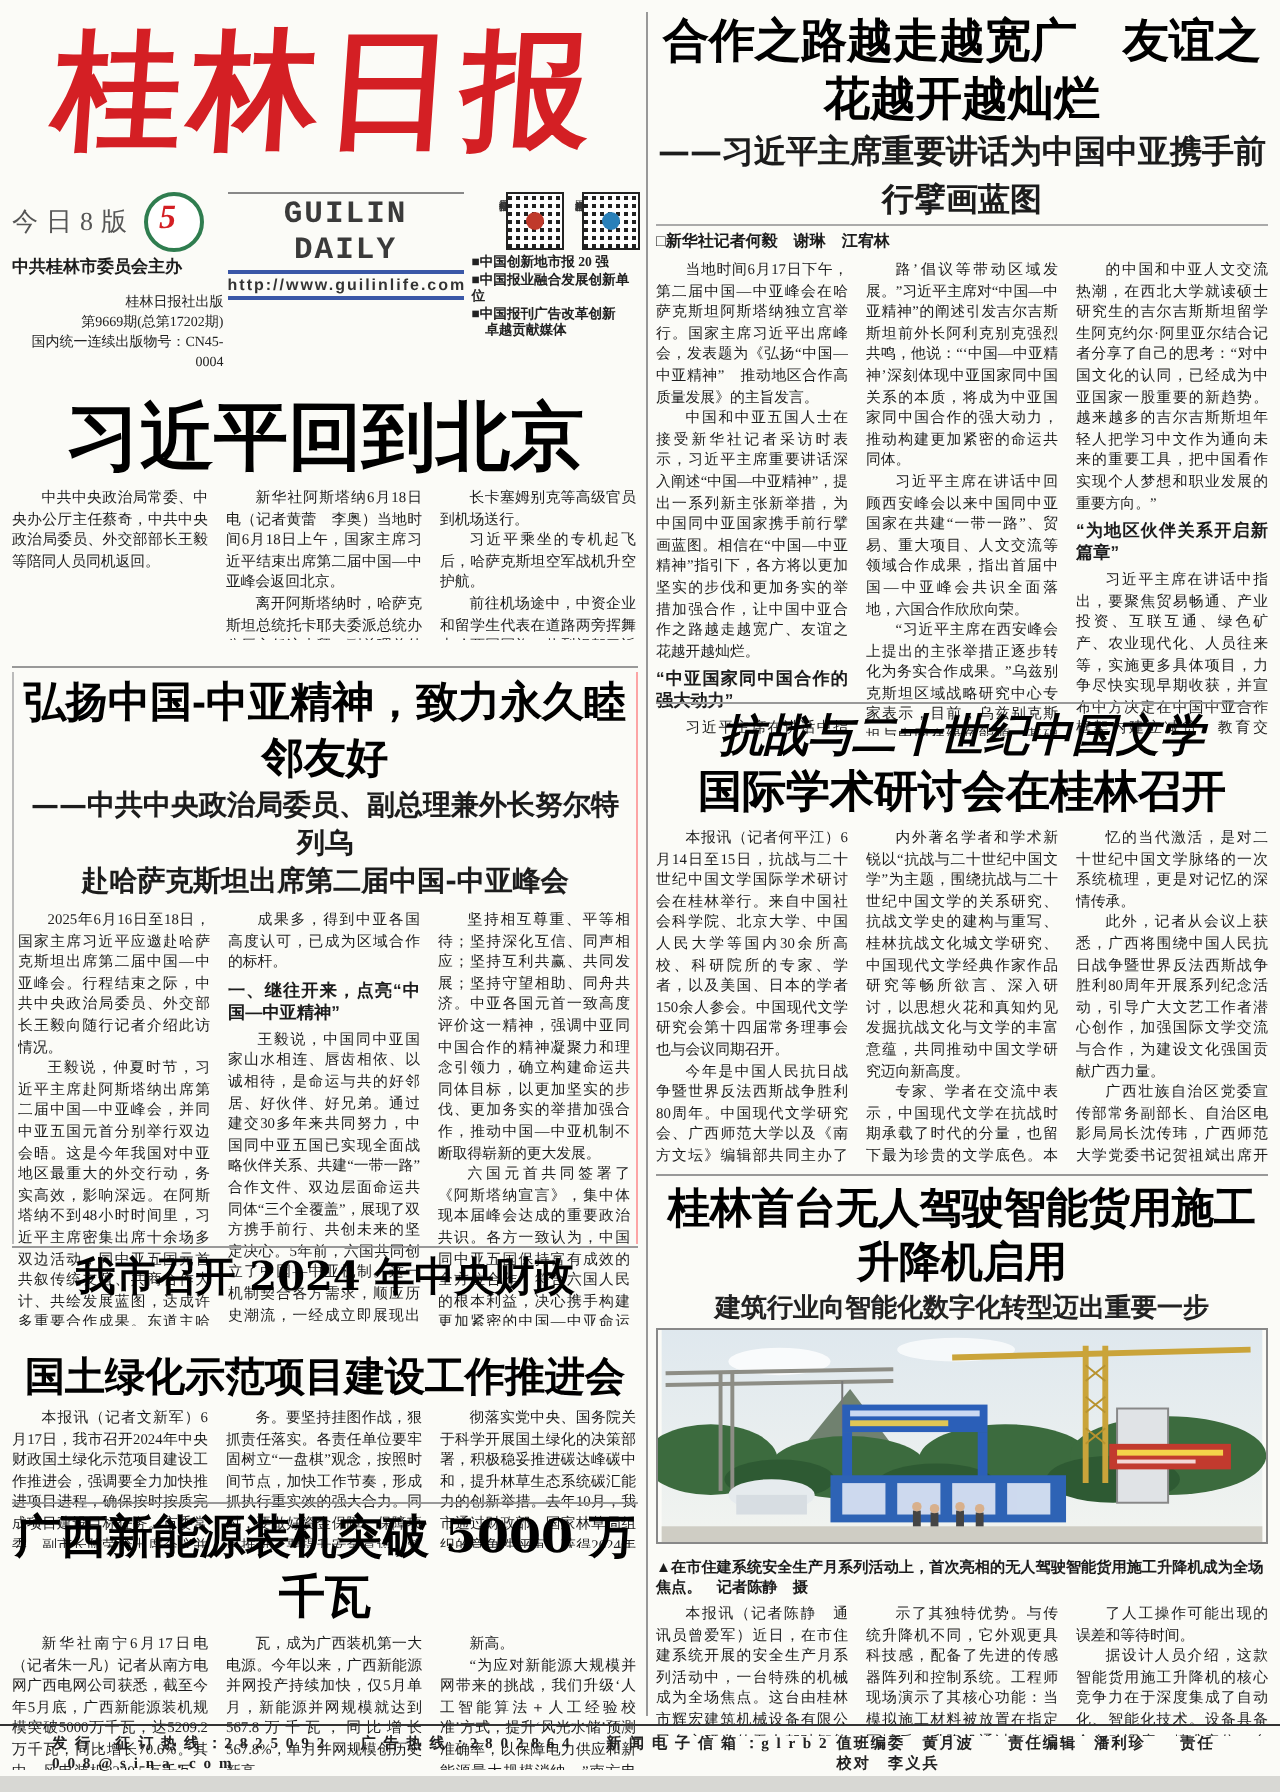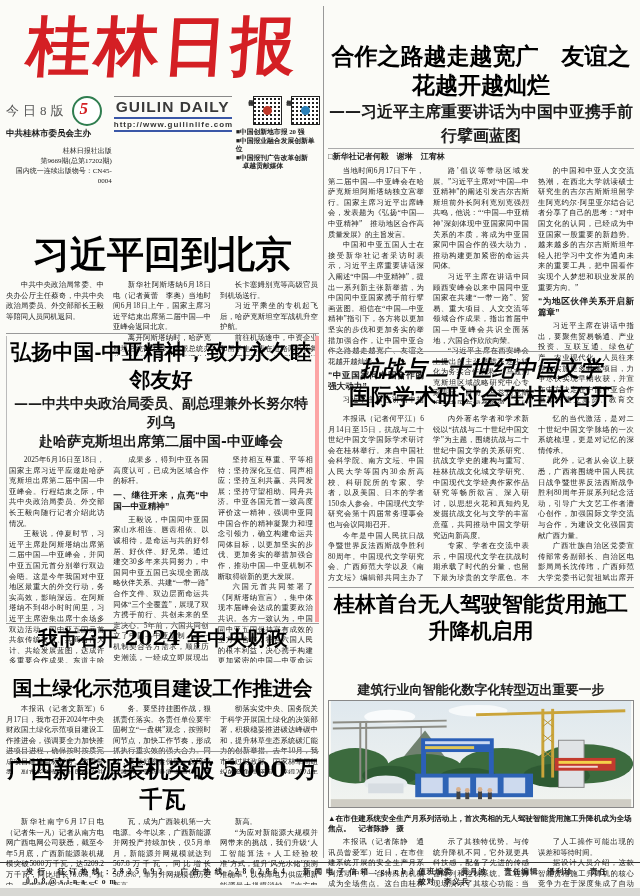--- a/index.html
+++ b/index.html
@@ -14,21 +14,21 @@
             font-family:"DejaVu Serif",serif;letter-spacing:4px;transform:skewX(-4deg);height:92px;}
   .mh-grid{display:flex;margin-top:2px;}
   .mh-left{width:108px;font-size:7px;}
   .mh-today{font-size:13px;letter-spacing:4px;color:#555;display:inline-block;vertical-align:middle;}
   .mh-seal{display:inline-block;width:26px;height:26px;border:2px solid #2f7d4f;border-radius:50%;
            vertical-align:middle;margin-left:4px;position:relative;background:#fff;}
   .mh-seal span{position:absolute;left:6px;top:1px;font-size:17px;font-weight:900;color:#d41f24;font-style:italic;}
   .mh-org{font-weight:bold;font-size:8.5px;margin-top:2px;}
   .mh-pub{margin-top:6px;text-align:right;line-height:10px;color:#222;}
   .mh-center{width:118px;margin-left:2px;}
-  .mh-en{font-family:Liberation Sans, sans-serif;font-weight:900;font-size:15.5px;letter-spacing:1px;
+  .mh-en{font-family:Liberation Mono, monospace;font-weight:900;font-size:15.5px;letter-spacing:1px;
          color:#3a3a3a;border-top:1px solid #888;padding-top:1px;text-align:center;}
   .mh-url{border-top:2px solid #3a57a7;border-bottom:2px solid #3a57a7;font-family:"Liberation Sans",sans-serif;
           font-weight:bold;font-size:8px;letter-spacing:1px;text-align:center;color:#333;padding:1px 0;margin-top:1px;}
   .datebox{margin-top:3px;background:#5a6094;color:#fff;height:47px;border:1px solid #444;
            position:relative;font-family:"Liberation Sans",sans-serif;}
   .db-month{position:absolute;left:4px;top:3px;background:#7d82ad;font-size:8px;padding:0 3px;line-height:11px;}
   .db-lunar{position:absolute;right:3px;top:2px;font-size:6px;line-height:7px;text-align:right;}
   .db-day{position:absolute;left:8px;top:13px;font-size:27px;font-weight:900;letter-spacing:2px;}
   .db-week{position:absolute;right:8px;bottom:6px;font-size:14px;font-weight:900;letter-spacing:2px;}
   .mh-right{width:86px;margin-left:4px;}
@@ -37,36 +37,36 @@
   .qr{width:27px;height:27px;background:
       repeating-linear-gradient(0deg,#111 0 2px,#fff 2px 4px),
       repeating-linear-gradient(90deg,#111 0 2px,#fff 2px 4px);
       background-blend-mode:screen;border:1px solid #222;position:relative;}
   .qr i{position:absolute;left:9px;top:9px;width:9px;height:9px;border-radius:50%;}
   .qr-label{writing-mode:vertical-rl;font-size:5px;line-height:6px;color:#333;}
   .honors{margin-top:3px;font-size:6.8px;line-height:8.6px;font-weight:bold;color:#222;}
 
   
   .kicker{text-align:center;font-weight:900;font-size:16px;font-family:"Liberation Sans",sans-serif;letter-spacing:1px;}
-  .head-sans{text-align:center;font-weight:900;font-family:"Liberation Sans","DejaVu Sans",sans-serif;color:#000;margin-top:36px;}
+  .head-sans{text-align:center;font-weight:900;font-family:"Liberation Sans","DejaVu Sans",sans-serif;color:#000;}
   .head-serif{text-align:center;font-weight:900;font-family:"DejaVu Serif",serif;color:#000;}
   .subtitle{text-align:center;font-weight:900;font-family:"DejaVu Serif",serif;}
   .cols{display:flex;overflow:hidden;text-align:justify;}
   .col{overflow:hidden;font-size:7.4px;line-height:10.6px;}
   .col + .col{margin-left:9px;}
   .para{margin:0;text-indent:2em;}
   .subhead{margin:3px 0;text-indent:0;font-weight:900;font-family:"Liberation Sans",sans-serif;font-size:8.6px;line-height:11px;}
   .byline{font-size:8px;font-weight:bold;padding:2px 0;border-top:1px solid #aaa;margin-bottom:2px;}
 
   
   .art-right-top{position:absolute;left:328px;top:6px;width:306px;height:344px;}
   .art-kz{position:absolute;left:328px;top:354px;width:306px;height:232px;}
   .art-lift{position:absolute;left:328px;top:590px;width:306px;height:268px;}
   .art-xjp{position:absolute;left:6px;top:198px;width:313px;height:134px;}
-  .art-hy{position:absolute;left:6px;top:336px;width:313px;height:286px;border-left:1px solid #bbb;border-right:4px solid #fca5a5;padding:0 2px;box-sizing:border-box;}
+  .art-hy{position:absolute;left:6px;top:336px;width:313px;height:286px;border-left:1px solid #bbb;border-right:1px solid #fca5a5;padding:0 2px;box-sizing:border-box;}
   .art-ws{position:absolute;left:6px;top:626px;width:313px;height:124px;}
   .art-gx{position:absolute;left:6px;top:754px;width:313px;height:104px;}
 
   .photo{width:306px;height:108px;border:1px solid #888;box-sizing:border-box;}
   .caption{font-size:7.6px;font-weight:bold;line-height:10px;margin:2px 0 3px 0;}
 
   .footer{position:absolute;left:0;top:862px;width:640px;border-top:1.5px solid #333;padding-top:4px;}
   .footer-inner{display:flex;justify-content:space-between;padding:0 26px;font-size:7.6px;font-weight:bold;letter-spacing:1px;color:#222;}
   .page-edge{position:absolute;left:0;bottom:0;width:640px;height:8px;background:#d8d8d4;}
 </style>
@@ -219,21 +219,21 @@
     </div>
   </div>
 
   <div class="hrule" style="left:328px;top:351px;width:306px;"></div>
 
   <div class="art-kz">
     <div class="head-serif" style="font-size:22px;line-height:28px;font-style:italic;">抗战与二十世纪中国文学</div>
     <div class="head-serif" style="font-size:22px;line-height:28px;">国际学术研讨会在桂林召开</div>
     <div class="cols" style="height:168px;margin-top:4px;">
       <div class="col" style="width:96px;">
-          <p class="para">本报讯（记者何平江）6月14日至15日，抗战与二十世纪中国文学国际学术研讨会在桂林举行。来自中国社会科学院、南方文坛、中国人民大学等国内30余所高校、科研院所的专家、学者，以及美国、日本的学者150余人参会。中国现代文学研究会第十四届常务理事会也与会议同期召开。</p>
+          <p class="para">本报讯（记者何平江）6月14日至15日，抗战与二十世纪中国文学国际学术研讨会在桂林举行。来自中国社会科学院、北京大学、中国人民大学等国内30余所高校、科研院所的专家、学者，以及美国、日本的学者150余人参会。中国现代文学研究会第十四届常务理事会也与会议同期召开。</p>
           <p class="para">今年是中国人民抗日战争暨世界反法西斯战争胜利80周年。中国现代文学研究会、广西师范大学以及《南方文坛》编辑部共同主办了本次研讨会。海</p>
         </div>
       <div class="col" style="width:96px;">
           <p class="para">内外著名学者和学术新锐以“抗战与二十世纪中国文学”为主题，围绕抗战与二十世纪中国文学的关系研究、抗战文学史的建构与重写、桂林抗战文化城文学研究、中国现代文学经典作家作品研究等畅所欲言、深入研讨，以思想火花和真知灼见发掘抗战文化与文学的丰富意蕴，共同推动中国文学研究迈向新高度。</p>
           <p class="para">专家、学者在交流中表示，中国现代文学在抗战时期承载了时代的分量，也留下最为珍贵的文学底色。本次研讨会既是以学术的方式钩沉历史，也是对抗战记</p>
         </div>
       <div class="col" style="width:96px;">
           <p class="para">忆的当代激活，是对二十世纪中国文学脉络的一次系统梳理，更是对记忆的深情传承。</p>
           <p class="para">此外，记者从会议上获悉，广西将围绕中国人民抗日战争暨世界反法西斯战争胜利80周年开展系列纪念活动，引导广大文艺工作者潜心创作，加强国际文学交流与合作，为建设文化强国贡献广西力量。</p>
           <p class="para">广西壮族自治区党委宣传部常务副部长、自治区电影局局长沈传玮，广西师范大学党委书记贺祖斌出席开幕式并讲话。</p>

